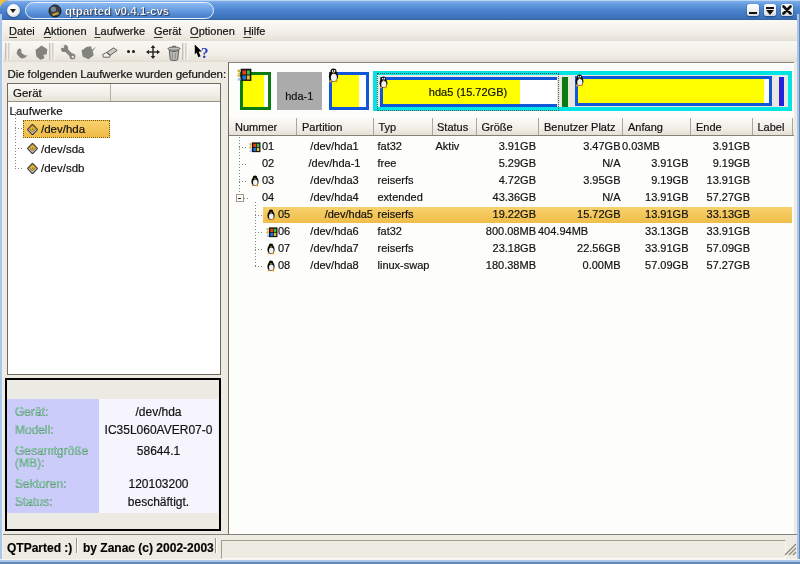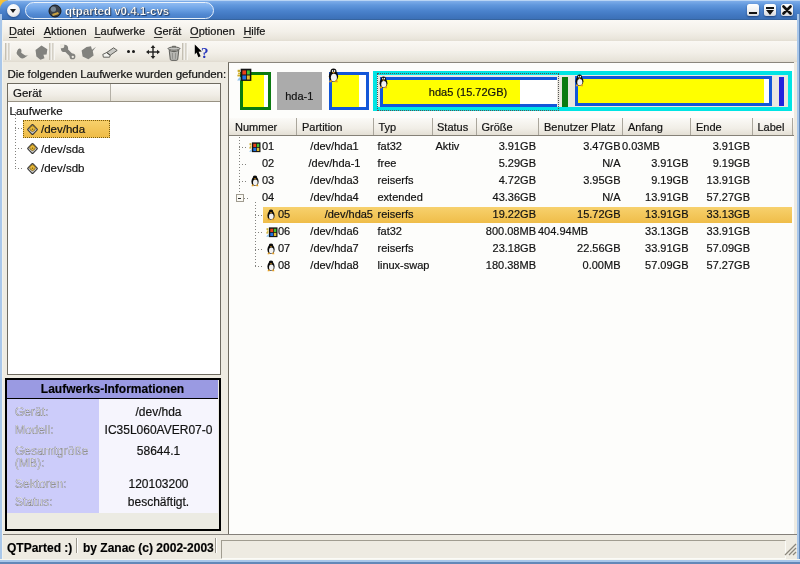--- a/index.html
+++ b/index.html
@@ -53,21 +53,21 @@
  background:linear-gradient(#f7d06b 0%,#efbc48 100%);border:1px dotted #7a5c10;box-sizing:border-box;}
 .diskicon{position:absolute;width:15px;height:15px;}
 
 #info{position:absolute;left:5px;top:378px;width:216px;height:153px;
  background:#ecebe3;border:2.5px solid #000;box-sizing:border-box;}
 #info .hdr{position:absolute;left:0;top:0;width:211px;height:17.5px;background:#9a9ae2;
  border-bottom:1px solid #000;}
 #info .hdr span{display:block;text-align:center;font-size:12px;font-weight:bold;color:#000;margin-top:2px;}
 #info .lcol{position:absolute;left:0;top:18.5px;width:92px;height:114px;background:#ccccfa;}
 #info .rcol{position:absolute;left:92px;top:18.5px;width:119px;height:114px;background:#f6f5fd;}
-.ilab{position:absolute;font-size:12px;color:#e5e5e5;z-index:2;}
+.ilab{position:absolute;font-size:12px;color:#86efac;z-index:2;}
 .ival{position:absolute;left:99.5px;width:118px;text-align:center;font-size:12px;color:#111;z-index:2;}
 
 #rpanel{position:absolute;left:228px;top:62px;width:566px;height:472px;background:#fdfdfb;
  border-left:1px solid #6e6a60;border-top:1px solid #8a867c;box-sizing:border-box;}
 
 #grid{position:absolute;left:229px;top:118px;width:565px;height:18px;
  background:linear-gradient(#fbfaf7 0%,#f1eee7 60%,#e4e0d5 100%);border-bottom:1px solid #858177;box-sizing:border-box;}
 .gh{position:absolute;top:3px;font-size:11px;color:#111;white-space:nowrap;}
 .gdiv{position:absolute;top:0;width:1px;height:17px;background:#aaa69c;}
 .cell{position:absolute;font-size:11px;color:#111;white-space:nowrap;}
@@ -206,23 +206,20 @@
     <g transform="rotate(45 7.5 7.5)">
       <rect x="3.3" y="3.3" width="8.4" height="8.4" rx="1.5" fill="#2e2e2e"></rect>
       <rect x="4.3" y="4.3" width="6.4" height="6.4" rx="0.9" fill="#c2c2c2"></rect>
       <circle cx="6.9" cy="6.9" r="2.7" fill="#e8b93c" stroke="#7a5c0c" stroke-width="0.7"></circle>
       <circle cx="7.3" cy="7.3" r="0.8" fill="#8a6c14"></circle>
     </g>
   </svg>
   <span class="titem" style="left:33px;top:78px">/dev/sdb</span>
 </div>
 <div id="info">
-  <div class="hdr">
-      <span>Laufwerks-Informationen</span>
-    </div>
   <div class="lcol"></div>
     <div class="rcol"></div>
 </div>
 <span class="ilab" style="left:15px;top:405px">Gerät:</span>
 <span class="ival" style="top:405px">/dev/hda</span>
 <span class="ilab" style="left:15px;top:423px">Modell:</span>
 <span class="ival" style="top:423px">IC35L060AVER07-0</span>
 <span class="ilab" style="left:15px;top:443.5px">Gesamtgröße</span>
 <span class="ival" style="top:443.5px">58644.1</span>
 <span class="ilab" style="left:15px;top:456px">(MB):</span>

